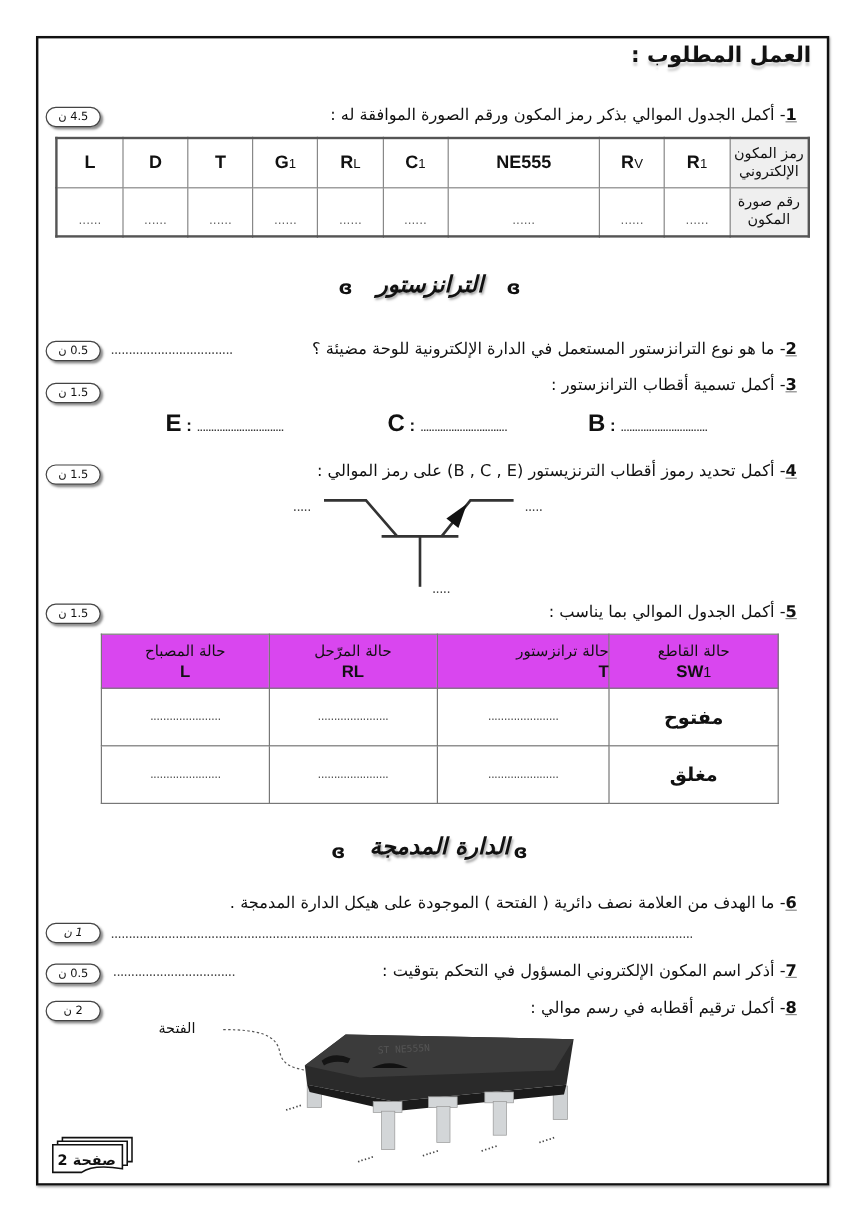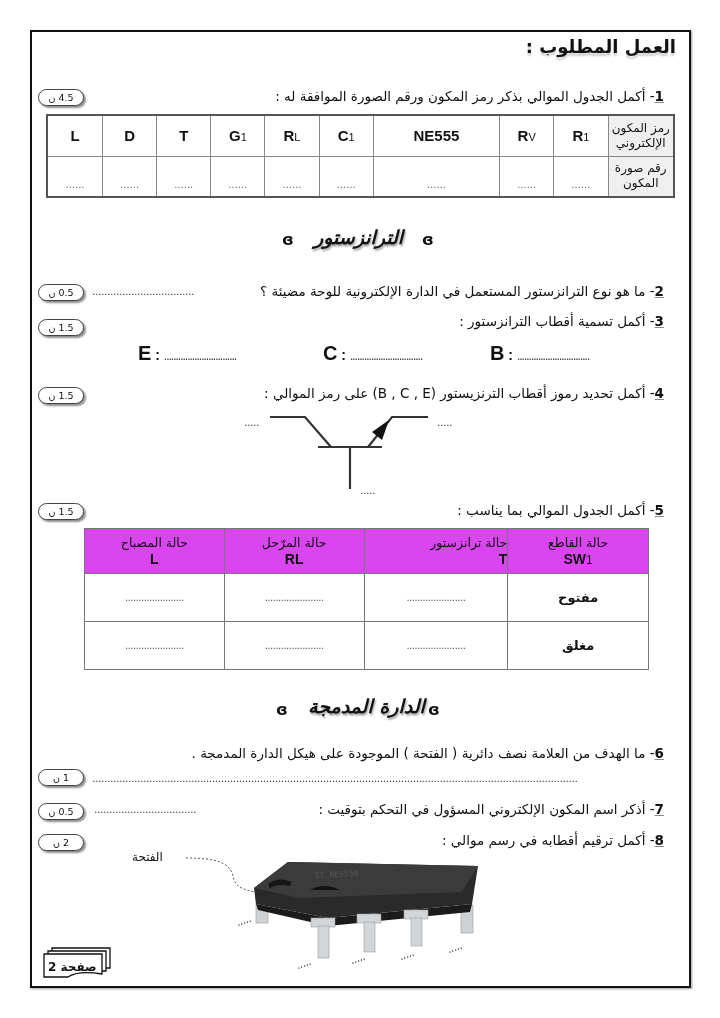--- a/index.html
+++ b/index.html
@@ -28,21 +28,21 @@
     .orn { font-size: 16px; font-weight: bold; }
 
     .pole { font-family: "Liberation Sans", sans-serif; font-size: 20px; font-weight: bold; }
     .pole .fill { font-size: 12px; font-weight: normal; color: #333; letter-spacing: -1px; }
 
     .t2 { left: 84px; top: 528px; width: 565px; height: 141px; border: 1.5px solid #666; }
     .t2 td { border: 1.5px solid #777; text-align: center; vertical-align: middle; }
     .t2 .h { background: #d946ef; font-size: 12.5px; line-height: 16px; direction: rtl; letter-spacing: 2px; }
     .t2 .h b { font-family: "Liberation Sans", sans-serif; font-size: 14px; letter-spacing: 0; }
     .t2 .h b small { font-weight: normal; font-size: 12px; }
-    .t2 .rowlbl { font-size: 13px; font-weight: bold; direction: rtl; }
+    .t2 .rowlbl { font-size: 16px; font-weight: bold; direction: rtl; }
     .t2 .dots { font-size: 10px; color: #555; letter-spacing: -0.5px; }
 
     .lead { font-size: 11px; color: #444; letter-spacing: -0.5px; }
   </style>
 </head>
 <body>
 
 <div class="abs frame"></div>
 
 <div class="abs rtl title">العمل المطلوب :</div>
@@ -153,21 +153,21 @@
   </table>
 
 <div class="abs orn" style="left:276px; top:700px;">ɞ</div>
 <div class="abs rtl section" style="left:308px; top:695px;">الدارة المدمجة</div>
 <div class="abs orn" style="left:428px; top:700px;">ɞ</div>
 
 <div class="abs rtl q" style="right:56px; top:745px;">
   <span class="qnum">6</span><span>- ما الهدف من العلامة نصف دائرية ( الفتحة ) الموجودة على هيكل الدارة المدمجة .</span>
 </div>
 <div class="abs lead" style="left:92px; top:772px; width:552px; overflow:hidden;">..................................................................................................................................................................</div>
-<div class="abs badge" style="top:769px;">1 ن</div>
+<div class="abs badge" style="top:769px;font-style:italic;">1 ن</div>
 
 <div class="abs rtl q" style="right:56px; top:801px;">
   <span class="qnum">7</span><span>- أذكر اسم المكون الإلكتروني المسؤول في التحكم بتوقيت :</span>
 </div>
 <div class="abs lead" style="left:94px; top:803px;">..................................</div>
 <div class="abs badge" style="top:803px;">0.5 ن</div>
 
 <div class="abs rtl q" style="right:56px; top:832px;">
   <span class="qnum">8</span><span>- أكمل ترقيم أقطابه في رسم موالي :</span>
 </div>

